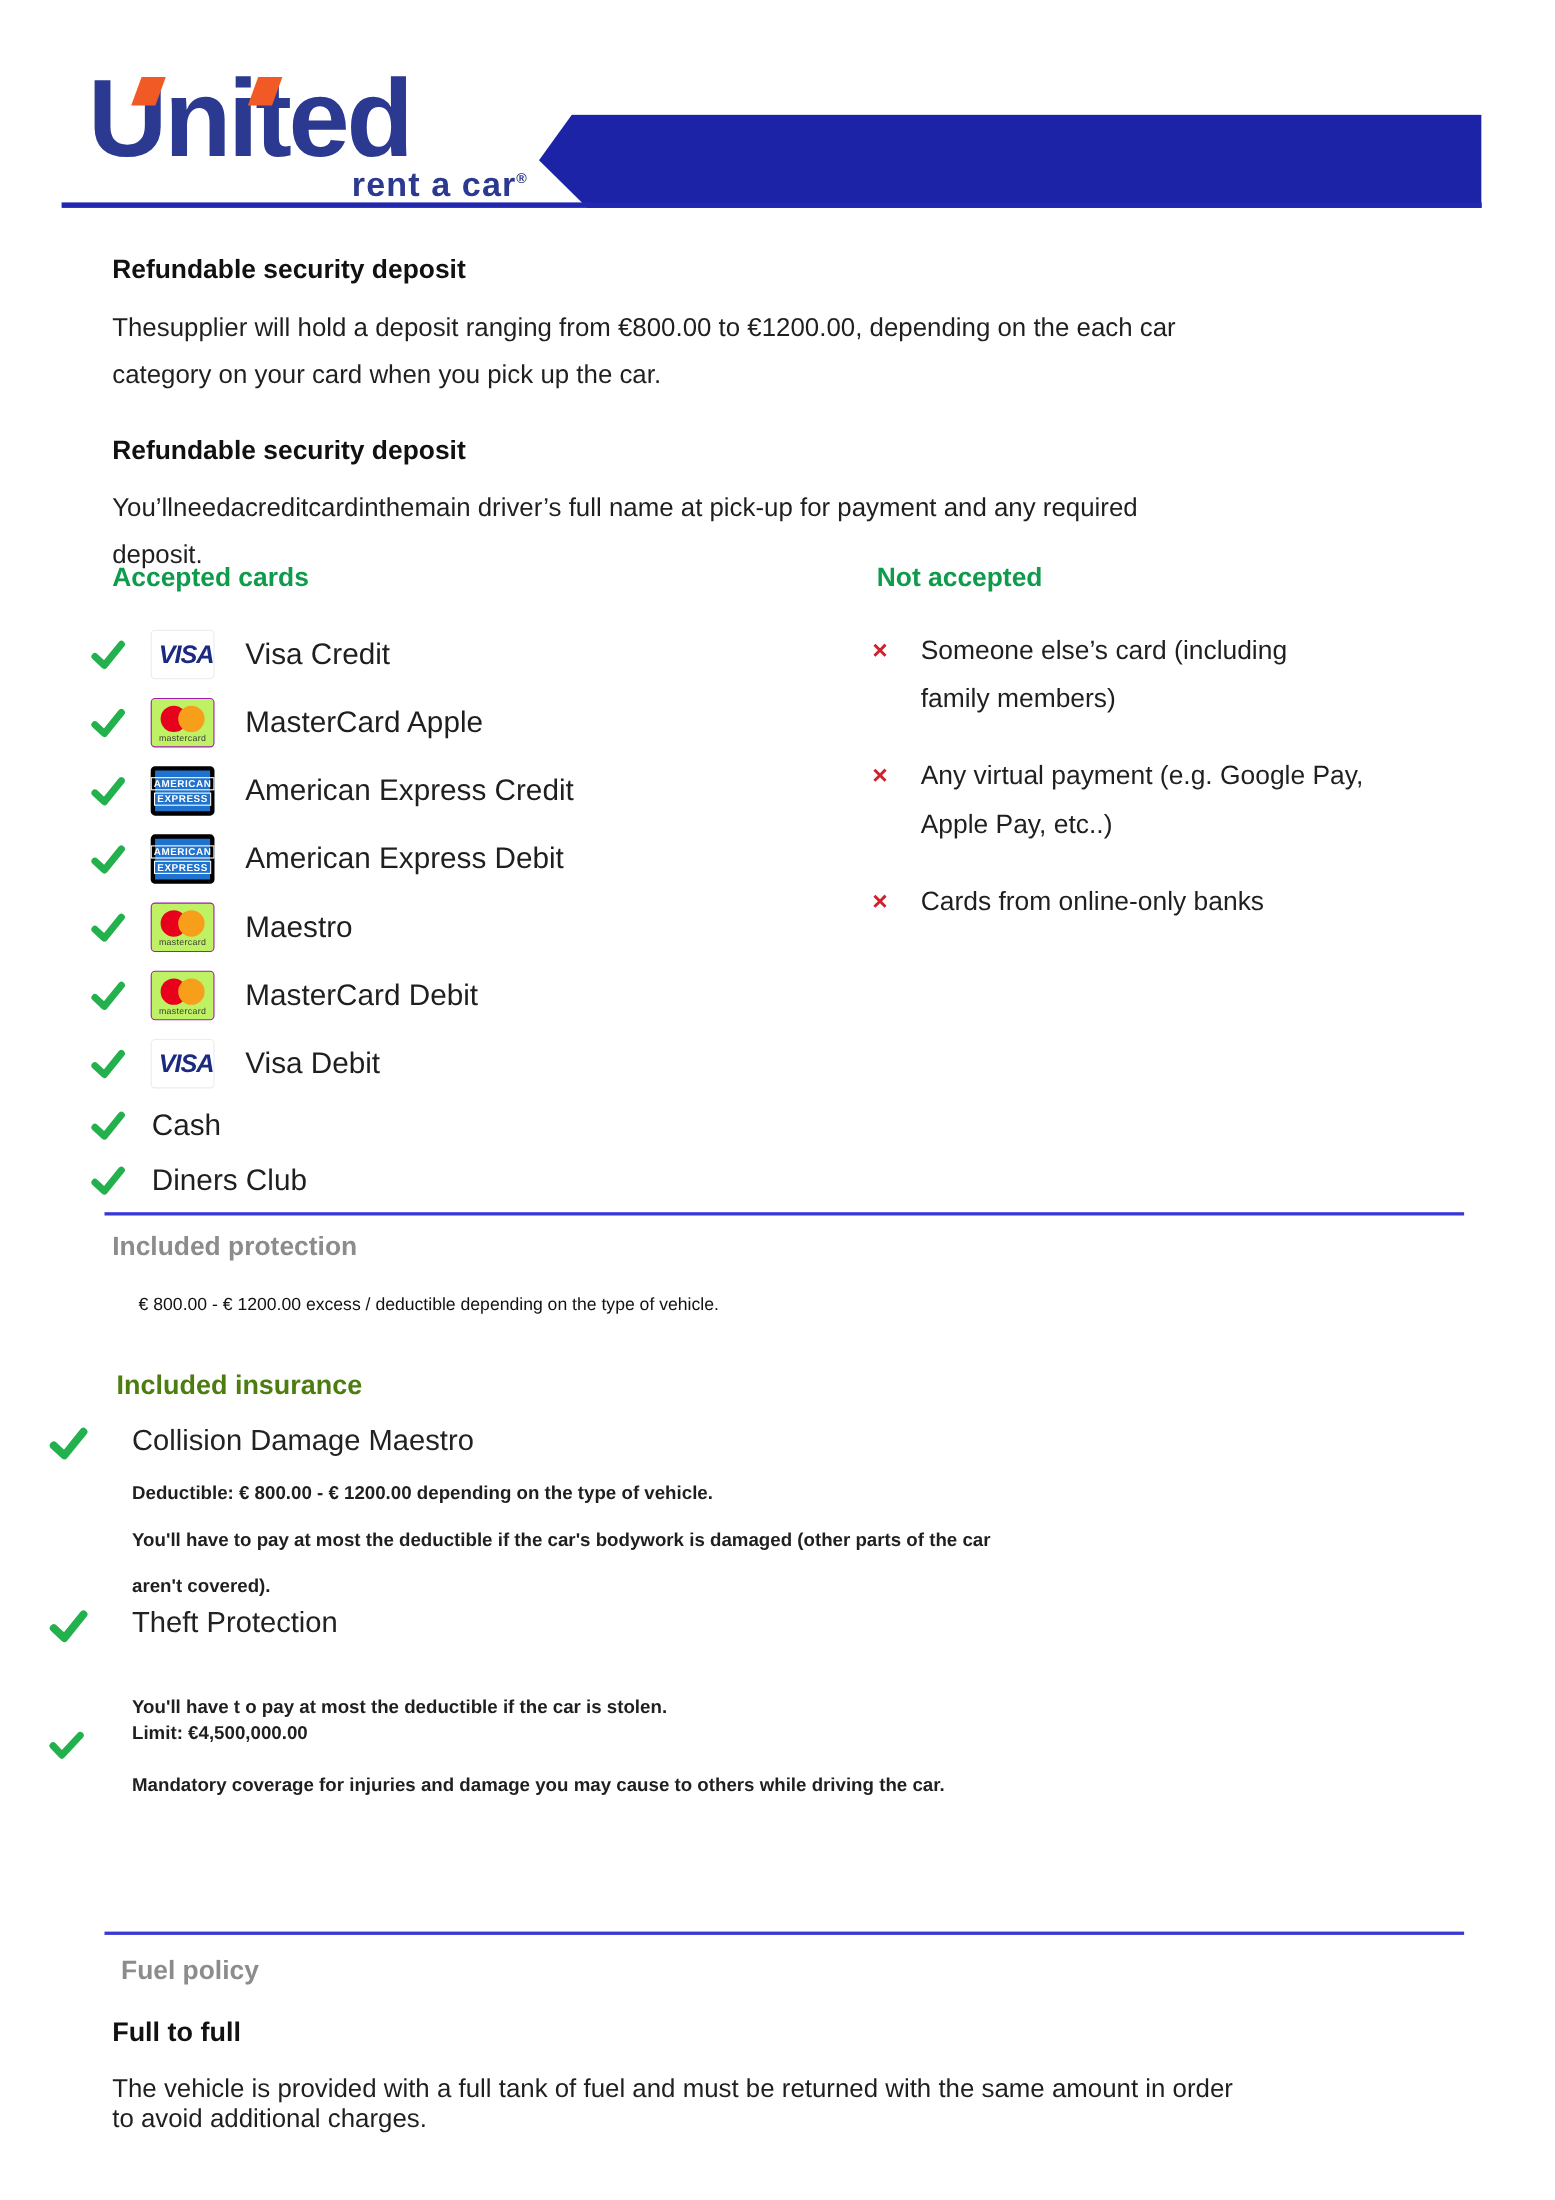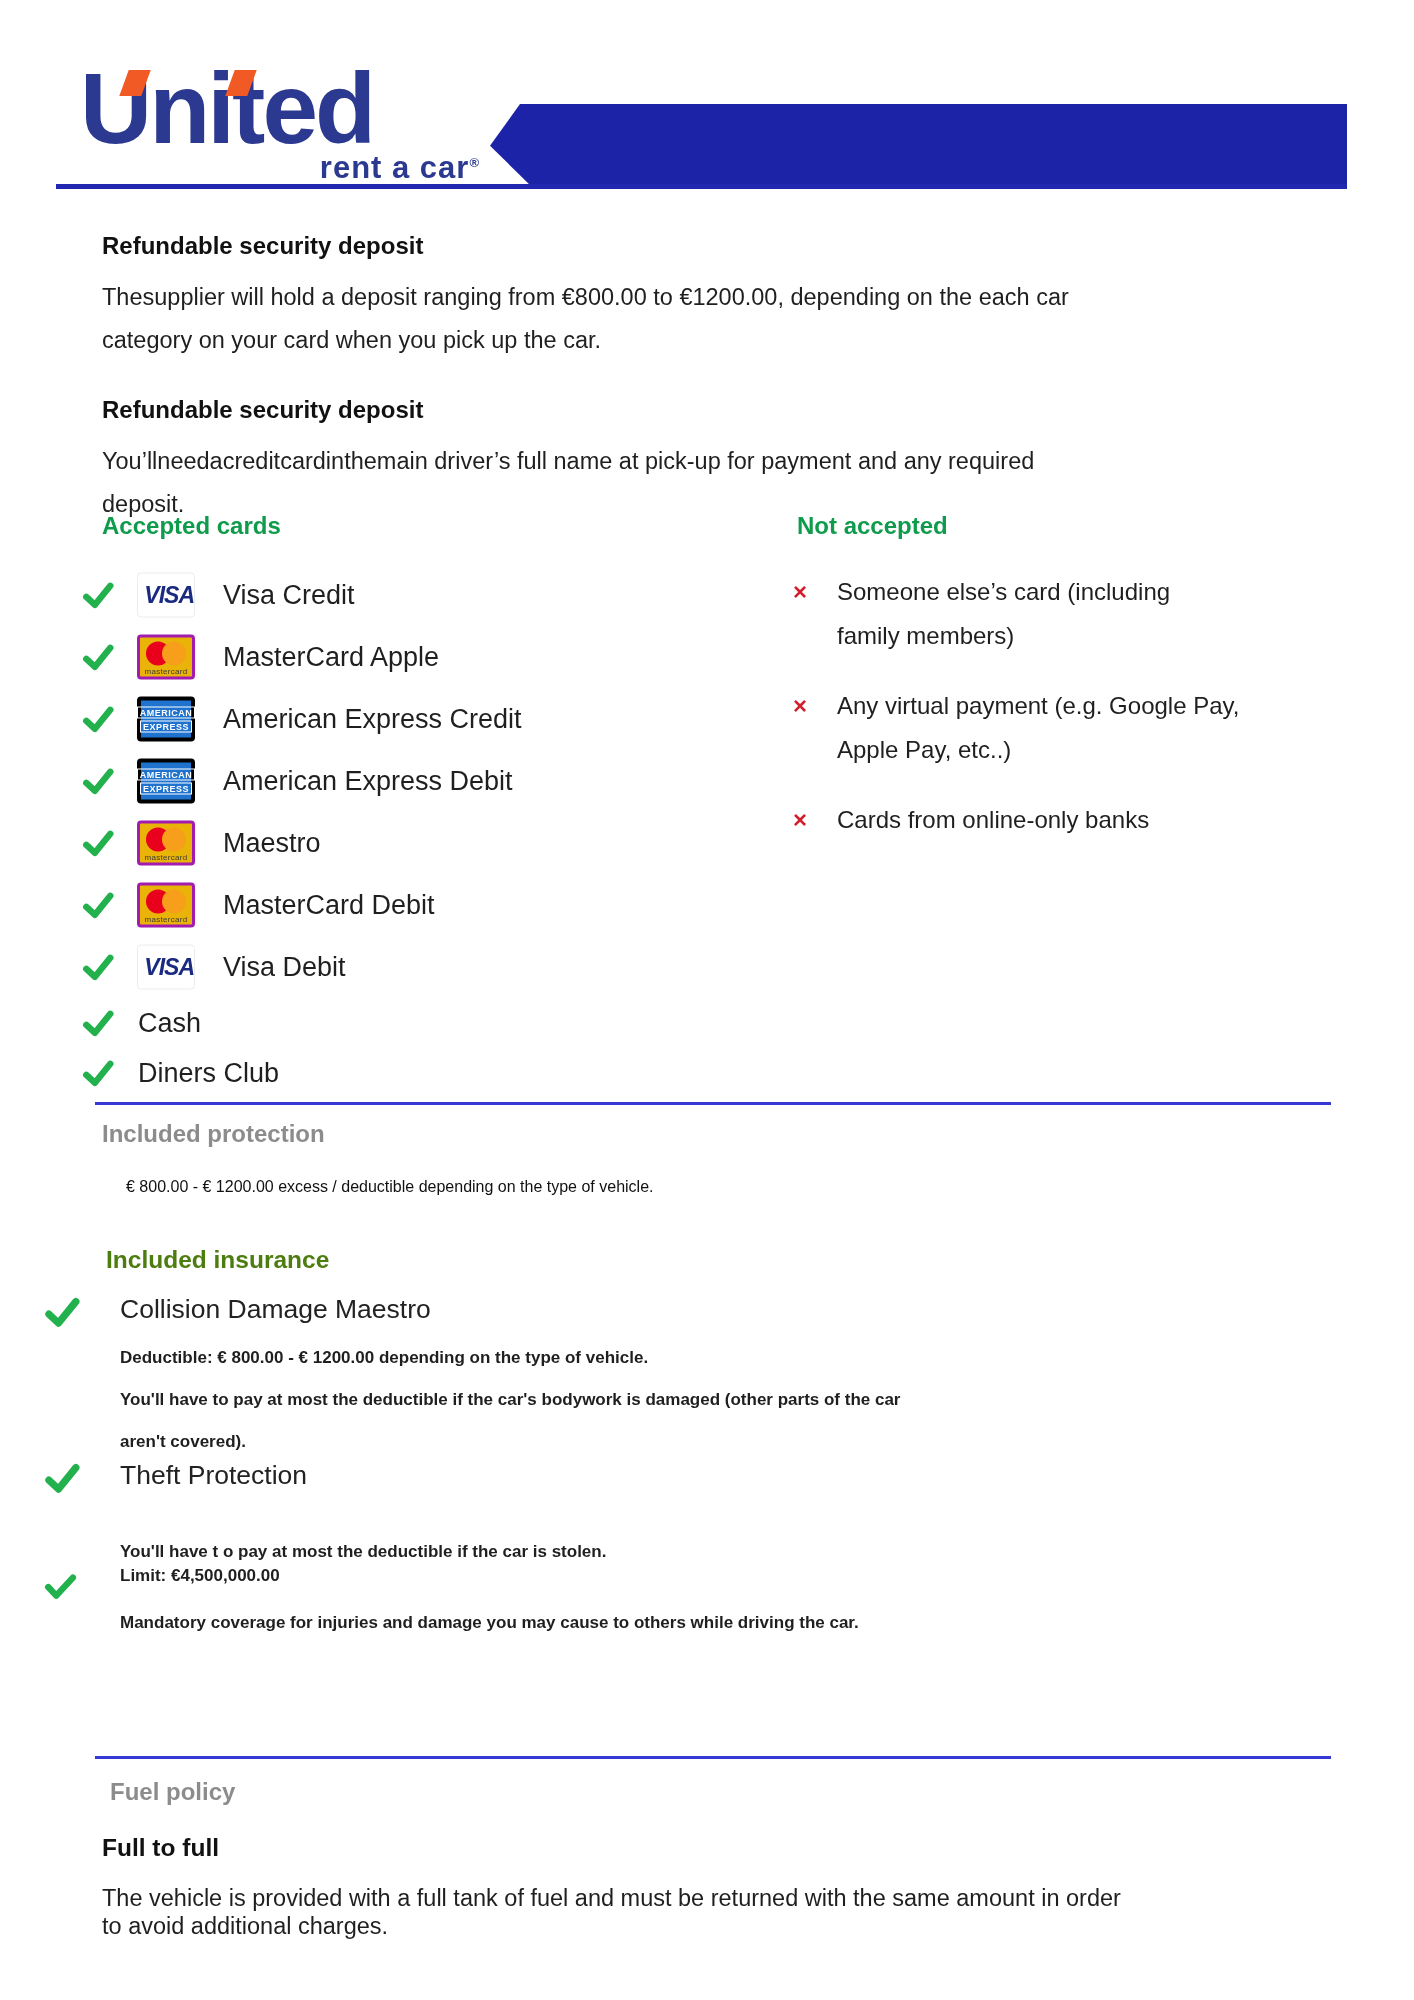--- a/index.html
+++ b/index.html
@@ -47,21 +47,21 @@
   .card-row .check{position:absolute;left:2px;top:50%;transform:translateY(-50%);}
   .check{width:32px;height:32px;}
   .check path{fill:none;stroke:#23b14d;stroke-width:5.2;stroke-linecap:round;stroke-linejoin:round;}
   .card-logo{
     position:absolute;left:57px;top:50%;transform:translateY(-50%);
     width:58px;height:45px;border-radius:4px;box-sizing:border-box;
     display:flex;align-items:center;justify-content:center;flex-direction:column;
   }
   .card-logo.visa{background:#fff;border:1px solid #ececec;align-items:flex-end;}
   .visa-word{font-style:italic;font-weight:bold;font-size:23px;color:#1a2a80;letter-spacing:-1px;}
-  .card-logo.mc{background:#eab308;border:3px solid #a21caf;}
+  .card-logo.mc{background:#bef264;border:1px solid #a21caf;}
   .mc-circles{display:flex;align-items:center;height:26px;margin-top:2px;}
   .mc-c1,.mc-c2{width:24px;height:24px;border-radius:50%;}
   .mc-c1{background:#e8001d;}
   .mc-c2{background:#f79e1b;margin-left:-8px;}
   .mc-word{font-size:8px;line-height:9px;color:#3a3a3a;letter-spacing:0.3px;}
   .card-logo.amex{background:#1f72cd;gap:2px;border:4px solid #000000;}
   .amex-line{
     font-size:9px;line-height:10px;font-weight:bold;color:#fff;border:1px solid #fff;
     padding:0 2px;letter-spacing:0.5px;
   }

